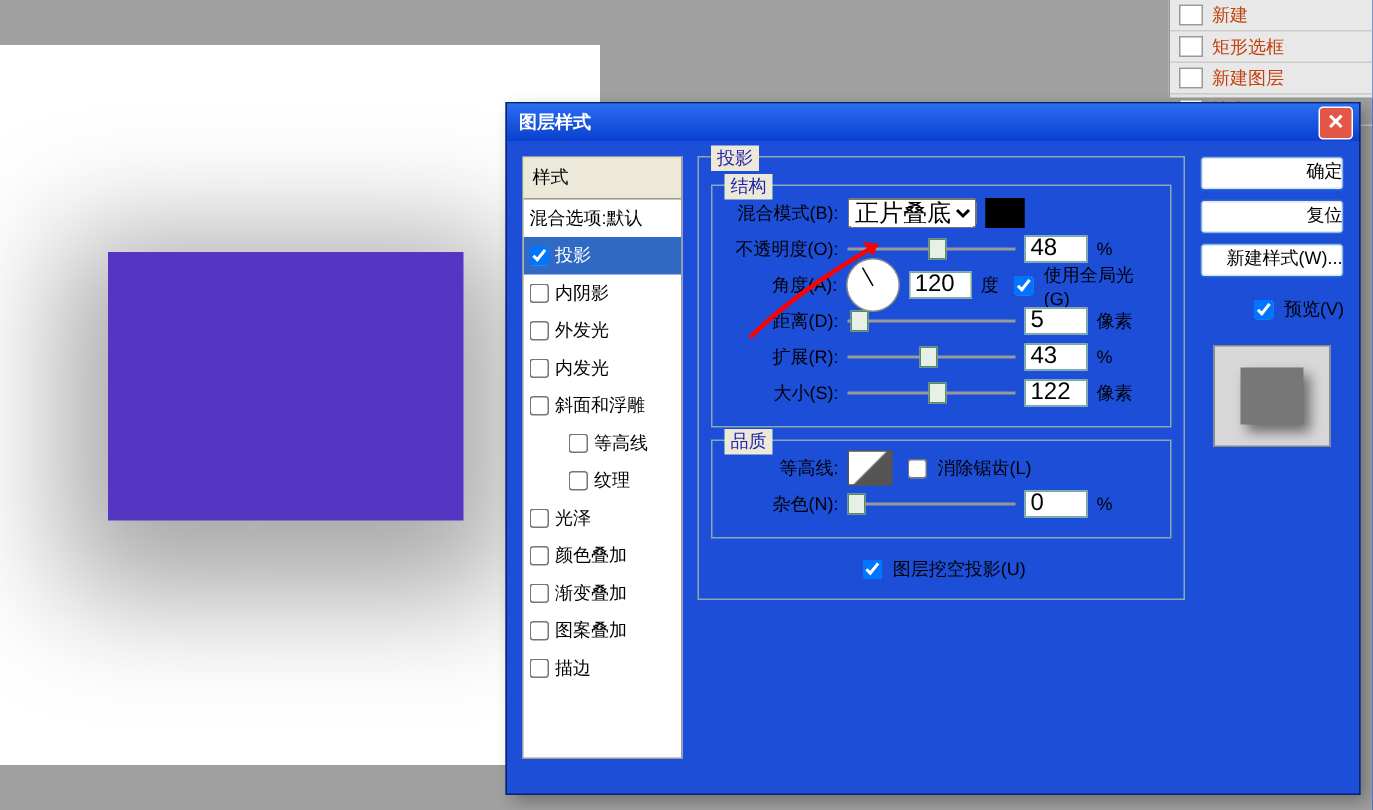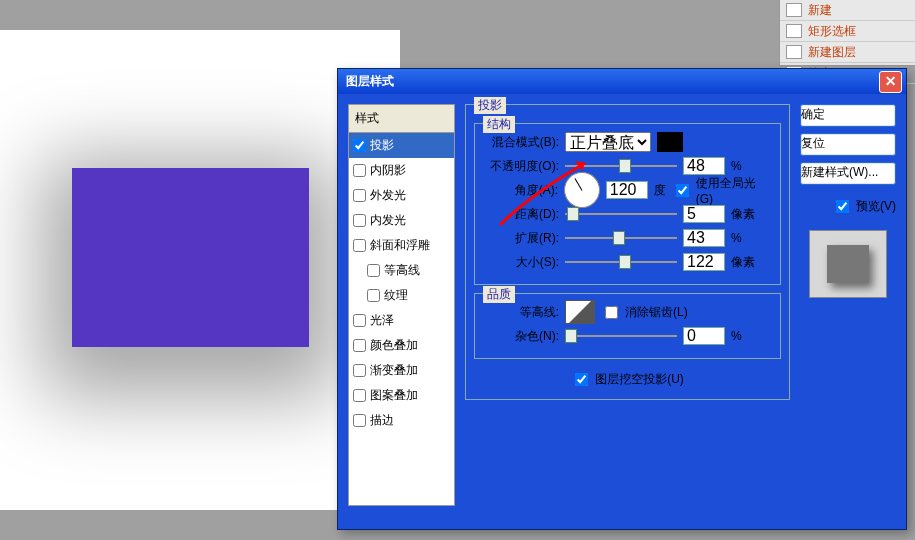--- a/index.html
+++ b/index.html
@@ -17,42 +17,42 @@
   .titlebar span { padding-left:4px; }
   .closebtn { margin-left:auto; width:21px; height:20px; background:#e45648; border:1px solid #fff; border-radius:3px; color:#fff; text-align:center; line-height:18px; font-size:14px; font-weight:bold; cursor:pointer; }
   .dlg-body { display:flex; padding:10px; gap:10px; }
   
   .styles-box { width:105px; height:400px; border:1px solid #999; background:#fff; display:flex; flex-direction:column; }
   .styles-head { padding:5px 6px; border-bottom:1px solid #999; background:#ece9d8; }
   .styles-list { flex:1; overflow:auto; }
   .srow { display:flex; align-items:center; padding:4px 4px; gap:4px; cursor:pointer; }
   .srow.selected { background:#316ac5; color:#fff; }
   .srow input { margin:0; }
-  .srow.child { padding-left:18px; }
+  .srow.child { padding-left:30px; }
   
   .mid { flex:1; }
   .fieldset { border:1px solid #8aa; margin-bottom:8px; padding:6px 8px 10px; position:relative; }
   .fieldset .legend { position:absolute; top:-8px; left:8px; background:#ece9d8; padding:0 4px; color:#22a;}
   .outer-fs { border:1px solid #8aa; padding:18px 8px 8px; position:relative; margin-bottom:10px; }
   .outer-fs > .otitle { position:absolute; top:-8px; left:8px; background:#ece9d8; padding:0 4px; color:#22a;}
   .row { display:flex; align-items:center; height:24px; gap:6px; }
   .lbl { width:76px; text-align:right; }
   select { height:20px; font-size:16px; }
   input[type=text] { width:34px; height:16px; border:1px solid #7a9; text-align:left; padding:0 3px; font-size:16px; }
   .slider { position:relative; flex:1; height:18px; max-width:112px; }
   .track { position:absolute; left:0; right:0; top:8px; height:2px; background:#999; }
   .thumb { position:absolute; top:2px; width:10px; height:12px; background:#e6f0e6; border:1px solid #5a8a5a; }
   .angle { display:flex; align-items:center; gap:6px; }
   .dial { width:34px; height:34px; border:1px solid #888; border-radius:50%; background:#fff; position:relative; }
   .dial::after { content:""; position:absolute; left:50%; top:50%; width:14px; height:1px; background:#000; transform-origin:left center; transform:rotate(-120deg); }
   .swatch { width:24px; height:18px; border:1px solid #000; background:#000; }
   .contour-sw { width:28px; height:22px; border:1px solid #555; background:linear-gradient(135deg,#fff 48%,#555 52%); }
   
   .btns { width:96px; display:flex; flex-direction:column; gap:6px; }
-  .wbtn { height:21px; border:1px solid #2a6ad0; background:#fff; border-radius:3px; text-align:left; line-height:19px; cursor:pointer; box-shadow:0 0 0 1px #dbe6ff inset; }
+  .wbtn { height:21px; border:1px solid #2a6ad0; background:#fff; border-radius:3px; text-align:right; line-height:19px; cursor:pointer; box-shadow:0 0 0 1px #dbe6ff inset; }
   .prev-box { margin-top:8px; width:76px; height:66px; border:1px solid #888; background:#d8d8d8; display:flex; align-items:center; justify-content:center; align-self:center; }
   .prev-inner { width:42px; height:38px; background:#777; box-shadow:4px 5px 8px rgba(0,0,0,0.5); }
   .ck { display:flex; align-items:center; gap:4px; }
 </style>
 </head>
 <body>
 
 <div class="canvas-area">
   <div class="artboard">
     <div class="purple"></div>
@@ -81,20 +81,23 @@
 <div class="dlg">
   <div class="titlebar">
     <span>图层样式</span>
     <div class="closebtn">✕</div>
   </div>
   <div class="dlg-body">
 
     <div class="styles-box">
       <div class="styles-head">样式</div>
       <div class="styles-list" id="styles-list">
+          <div class="srow">
+            <span>混合选项:默认</span>
+          </div>
           <div class="srow selected">
             <input type="checkbox" checked="" style="">
             <span>投影</span>
           </div>
           <div class="srow">
             <input type="checkbox" style="">
             <span>内阴影</span>
           </div>
           <div class="srow">
             <input type="checkbox" style="">

